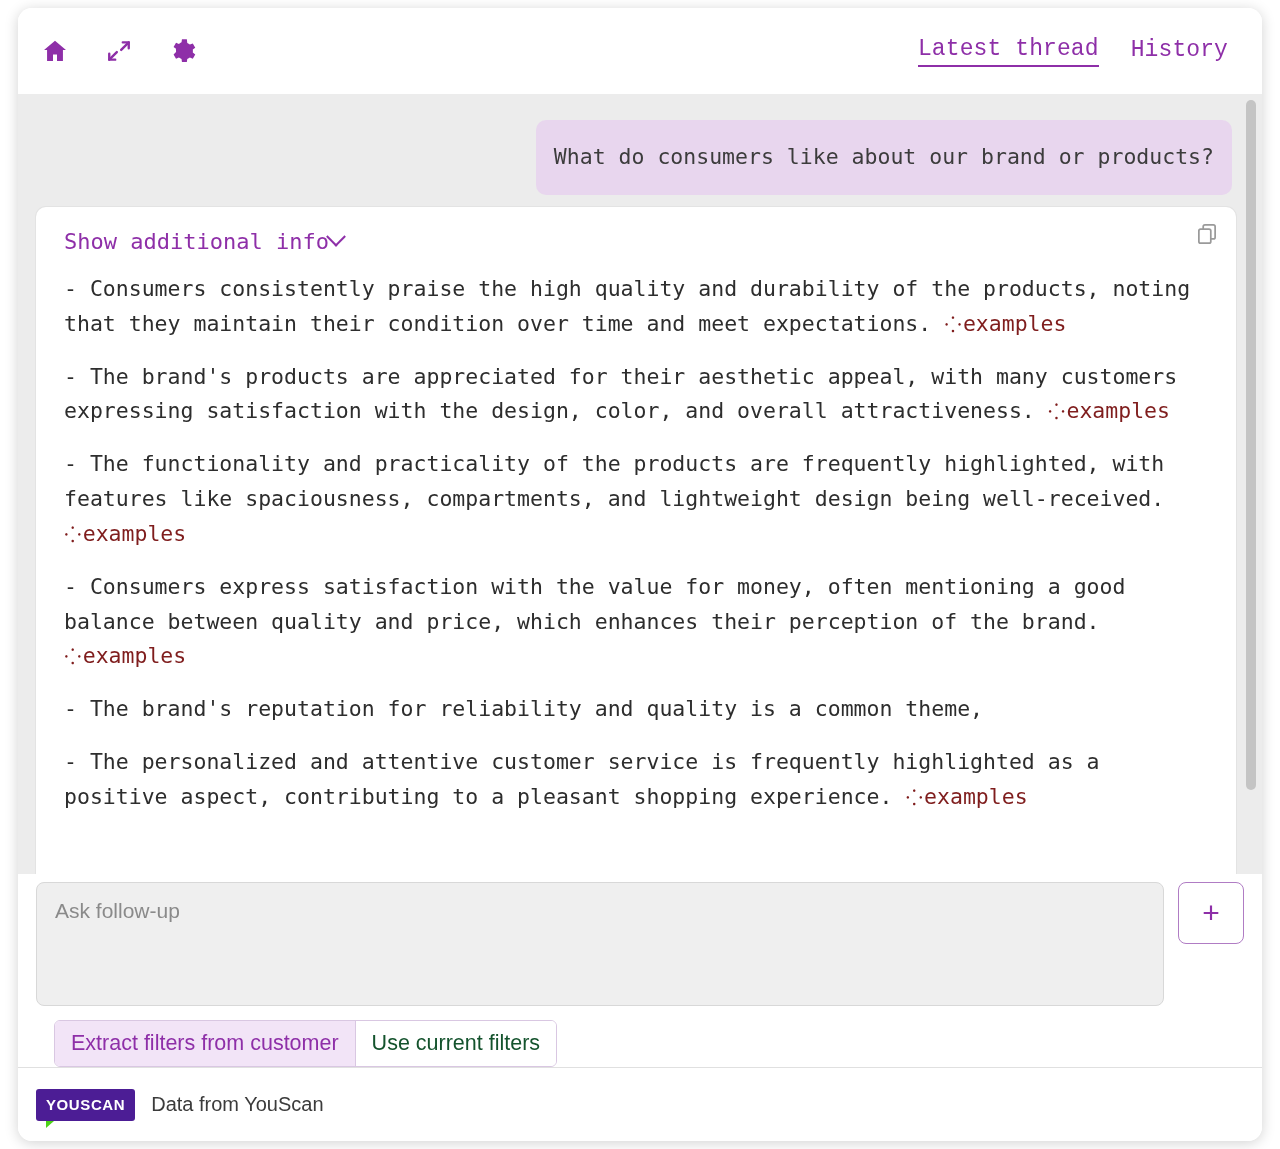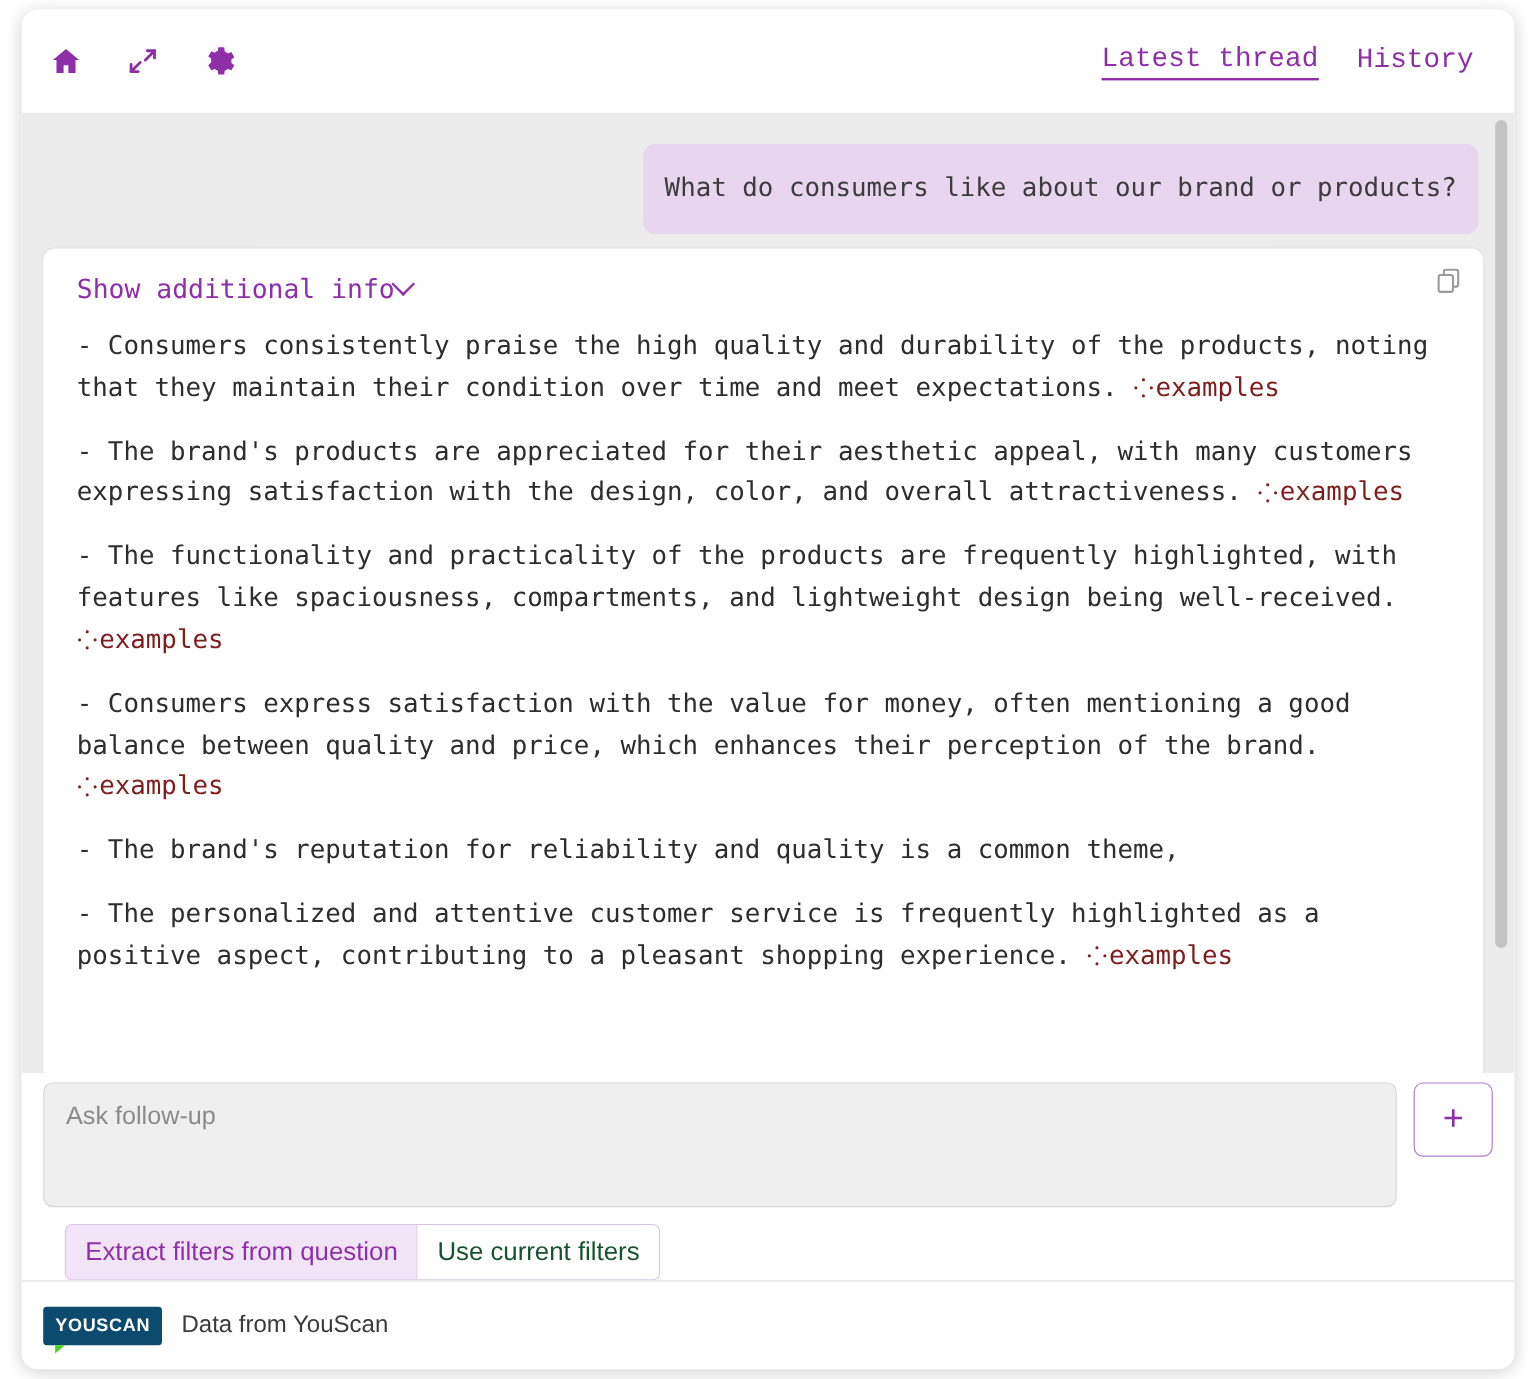--- a/index.html
+++ b/index.html
@@ -180,21 +180,21 @@
     background: #ffffff;
     padding: 8px 18px 0 18px;
   }
   .composer-row {
     display: flex;
     align-items: flex-start;
     gap: 14px;
   }
   .followup {
     flex: 1 1 auto;
-    height: 104px;
+    height: 124px;
     background: #efefef;
     border: 1px solid #d8d8d8;
     border-radius: 8px;
     padding: 16px 18px;
     font-size: 21px;
     color: #8a8a8a;
     font-family: "Liberation Sans", sans-serif;
     resize: none;
     outline: none;
   }
@@ -238,21 +238,21 @@
     flex: 0 0 auto;
     border-top: 1px solid #e0e0e0;
     height: 74px;
     display: flex;
     align-items: center;
     padding-left: 18px;
     gap: 16px;
     background: #ffffff;
   }
   .brand-logo {
-    background: #0c4a6e;
+    background: #4c1d95;
     color: #ffffff;
     font-size: 15px;
     font-weight: bold;
     letter-spacing: 0.6px;
     padding: 7px 10px 8px 10px;
     border-radius: 3px;
     position: relative;
     font-family: "Liberation Sans", sans-serif;
   }
   .brand-logo::after {
@@ -343,21 +343,21 @@
     </div>
   </div>
 
   <div class="composer-wrap">
     <div class="composer-row">
       <textarea class="followup" placeholder="Ask follow-up" style=""></textarea>
       <button class="plus-btn">+</button>
     </div>
 
     <div class="filter-toggle">
-      <div class="filter-opt selected">Extract filters from question</div>
+      <div class="filter-opt selected">Extract filters from customer</div>
       <div class="filter-sep"></div>
       <div class="filter-opt">Use current filters</div>
     </div>
   </div>
 
   <div class="brand-bar">
     <div class="brand-logo">YOUSCAN</div>
     <div class="brand-text">Data from YouScan</div>
   </div>
 

